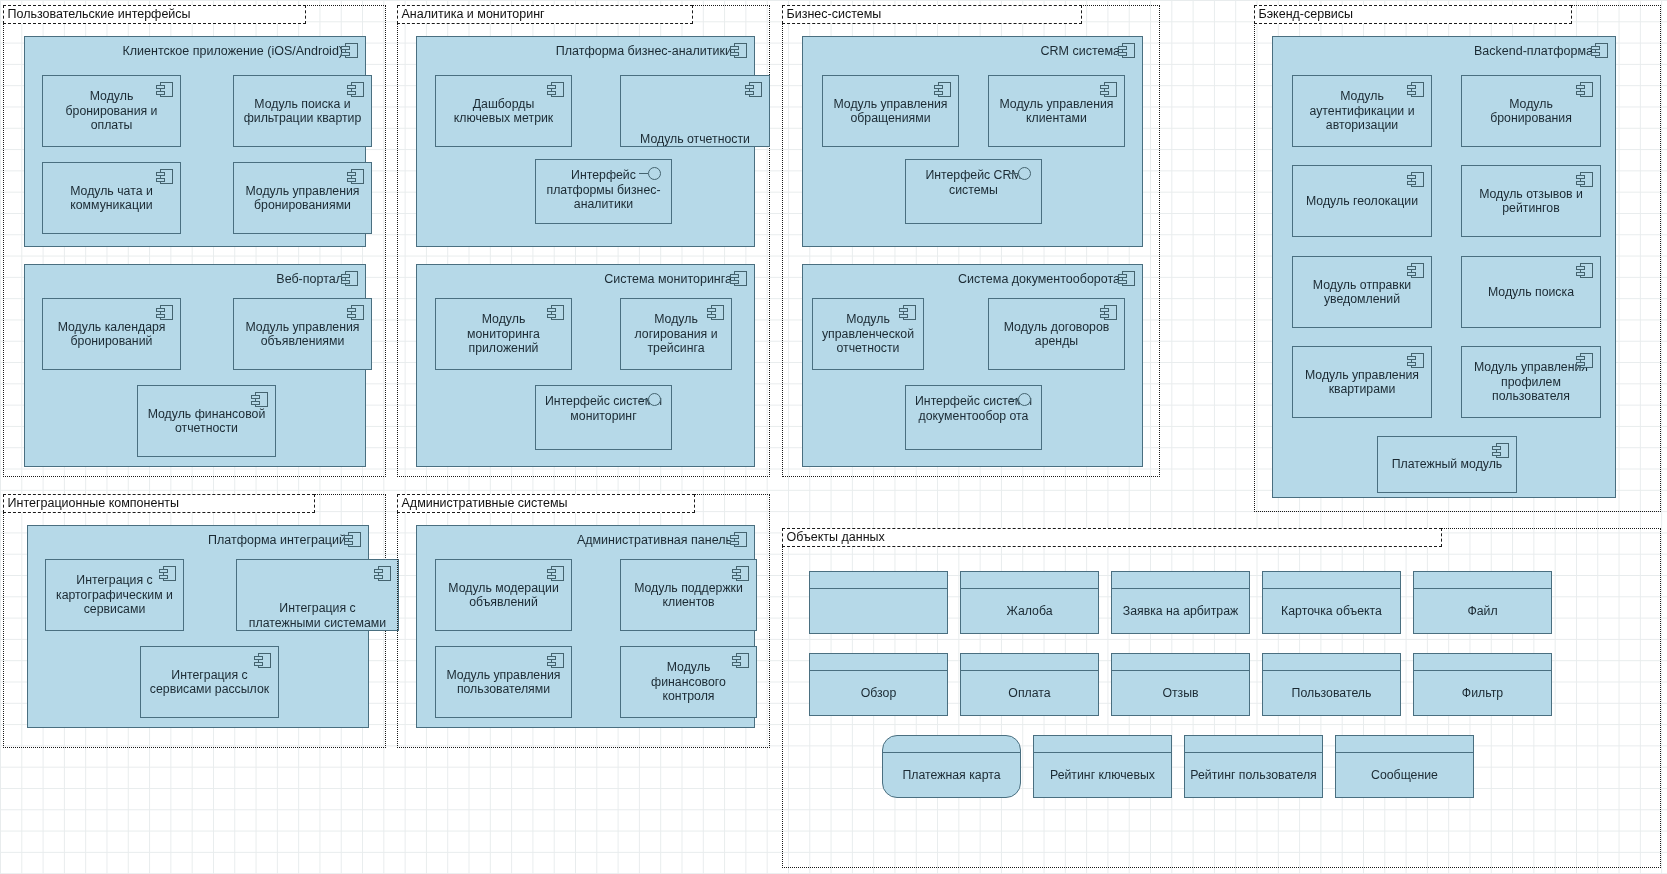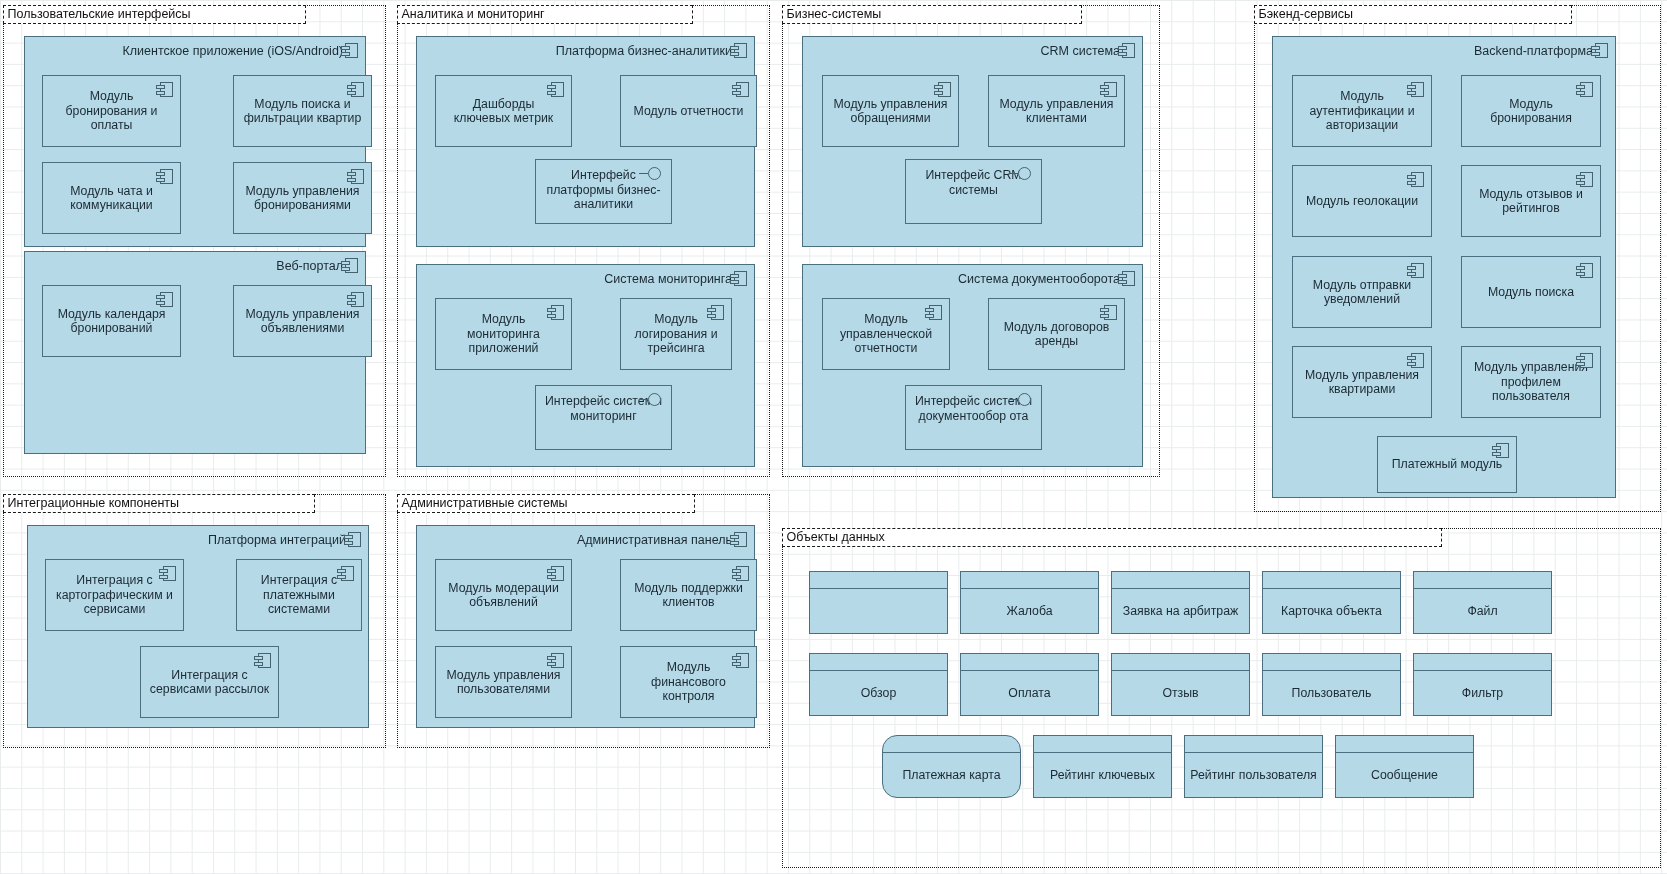--- a/index.html
+++ b/index.html
@@ -184,21 +184,21 @@
       <div class="mod" style="left:208px; top:125px; width:139px; height:72px;">
         <span class="mod-label">Модуль управления бронированиями</span>
         <span class="cicon">
             <i class="body"></i>
             <i class="tab1"></i>
             <i class="tab2"></i>
           </span>
       </div>
     </div>
 
-    <div class="comp" style="left:20px; top:245px; width:342px; height:203px;padding-left:26px;">
+    <div class="comp" style="left:20px; top:258px; width:342px; height:203px;padding-left:26px;">
       <div class="comp-title">Веб-портал</div>
       <span class="cicon">
           <i class="body"></i>
           <i class="tab1"></i>
           <i class="tab2"></i>
         </span>
 
       <div class="mod" style="left:17px; top:33px; width:139px; height:72px;">
         <span class="mod-label">Модуль календаря бронирований</span>
         <span class="cicon">
@@ -208,20 +208,28 @@
           </span>
       </div>
       <div class="mod" style="left:208px; top:33px; width:139px; height:72px;">
         <span class="mod-label">Модуль управления объявлениями</span>
         <span class="cicon">
             <i class="body"></i>
             <i class="tab1"></i>
             <i class="tab2"></i>
           </span>
       </div>
+      <div class="mod" style="left:112px; top:120px; width:139px; height:72px;">
+        <span class="mod-label">Модуль финансовой отчетности</span>
+        <span class="cicon">
+            <i class="body"></i>
+            <i class="tab1"></i>
+            <i class="tab2"></i>
+          </span>
+      </div>
     </div>
   </div>
 
   <div class="pkg" style="left:397px; top:5px; width:373px; height:472px;">
     <div class="pkg-tab" style="width:296px;">Аналитика и мониторинг</div>
 
     <div class="comp" style="left:18px; top:30px; width:339px; height:211px;">
       <div class="comp-title">Платформа бизнес-аналитики</div>
       <span class="cicon">
           <i class="body"></i>
@@ -230,21 +238,21 @@
         </span>
 
       <div class="mod" style="left:18px; top:38px; width:137px; height:72px;">
         <span class="mod-label">Дашборды ключевых метрик</span>
         <span class="cicon">
             <i class="body"></i>
             <i class="tab1"></i>
             <i class="tab2"></i>
           </span>
       </div>
-      <div class="mod" style="left:203px; top:38px; width:137px; height:72px;">
+      <div class="mod" style="left:203px; top:38px; width:150px; height:72px;align-items:flex-end;">
         <span class="mod-label">Модуль отчетности</span>
         <span class="cicon">
             <i class="body"></i>
             <i class="tab1"></i>
             <i class="tab2"></i>
           </span>
       </div>
       <div class="mod top-label" style="left:118px; top:122px; width:137px; height:65px;">
         <span class="mod-label">Интерфейс платформы бизнес-аналитики</span>
         <span class="iicon">
@@ -325,21 +333,21 @@
     </div>
 
     <div class="comp" style="left:19px; top:258px; width:341px; height:203px;">
       <div class="comp-title">Система документооборота</div>
       <span class="cicon">
           <i class="body"></i>
           <i class="tab1"></i>
           <i class="tab2"></i>
         </span>
 
-      <div class="mod" style="left:19px; top:33px; width:128px; height:72px;">
+      <div class="mod" style="left:9px; top:33px; width:112px; height:72px;">
         <span class="mod-label">Модуль управленческой отчетности</span>
         <span class="cicon">
             <i class="body"></i>
             <i class="tab1"></i>
             <i class="tab2"></i>
           </span>
       </div>
       <div class="mod" style="left:185px; top:33px; width:137px; height:72px;">
         <span class="mod-label">Модуль договоров аренды</span>
         <span class="cicon">
@@ -456,21 +464,21 @@
         </span>
 
       <div class="mod" style="left:17px; top:33px; width:139px; height:72px;">
         <span class="mod-label">Интеграция с картографическим и сервисами</span>
         <span class="cicon">
             <i class="body"></i>
             <i class="tab1"></i>
             <i class="tab2"></i>
           </span>
       </div>
-      <div class="mod" style="left:208px; top:33px; width:126px; height:72px;">
+      <div class="mod" style="left:208px; top:33px; width:163px; height:72px;align-items:flex-end;">
         <span class="mod-label">Интеграция с платежными системами</span>
         <span class="cicon">
             <i class="body"></i>
             <i class="tab1"></i>
             <i class="tab2"></i>
           </span>
       </div>
       <div class="mod" style="left:112px; top:120px; width:139px; height:72px;">
         <span class="mod-label">Интеграция с сервисами рассылок</span>
         <span class="cicon">

